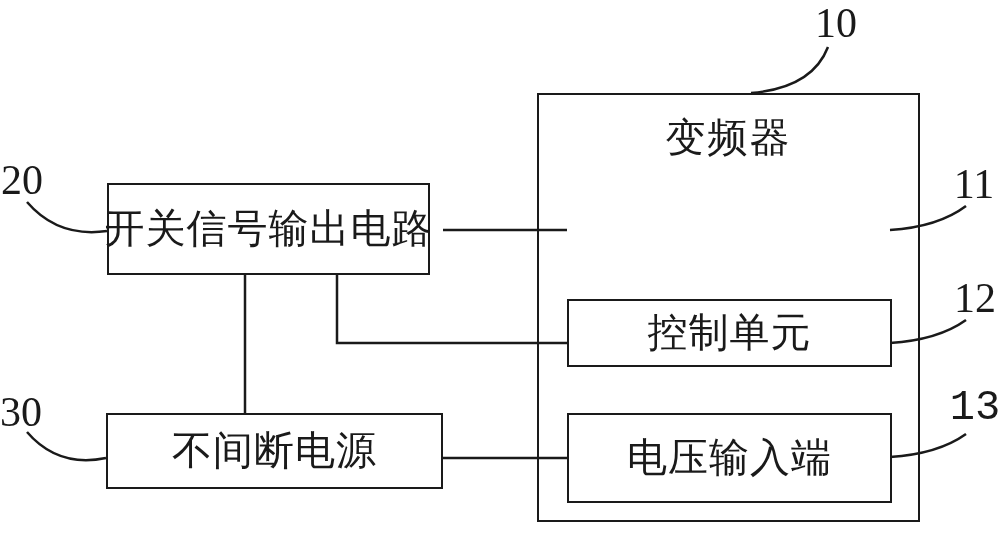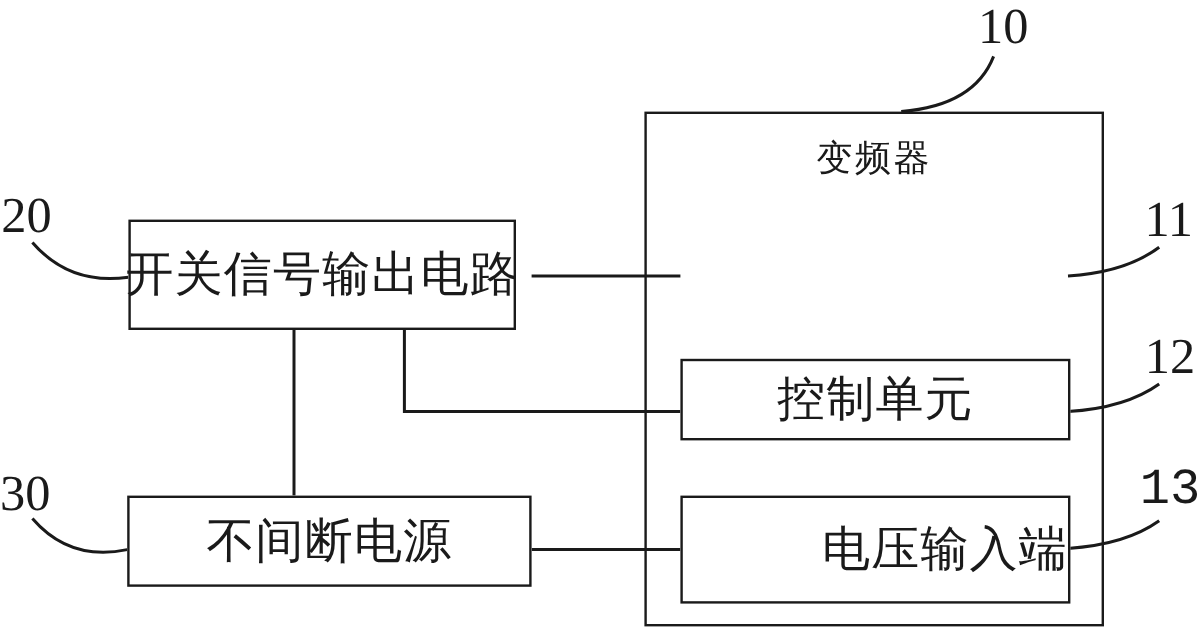--- a/index.html
+++ b/index.html
@@ -44,21 +44,21 @@
   .box.outer {
     background: transparent;
     display: block;
   }
   .outer-title {
     position: absolute;
     left: 0;
     right: 0;
     top: 23px;
     text-align: center;
-    font-size: 30px;
+    font-size: 40px;
     line-height: 1;
     letter-spacing: 2px;
   }
   .ref {
     position: absolute;
     transform: translate(-50%, -50%);
     font-size: 42px;
     line-height: 1;
     font-family: "Liberation Serif", "DejaVu Serif", serif;
   }
@@ -85,21 +85,21 @@
 
   <div class="box outer" style="left:537px; top:93px; width:383px; height:429px;">
     <div class="outer-title">变频器</div>
   </div>
 
 
   <div class="box" style="left:567px; top:299px; width:325px; height:68px;text-align:right;">
     <span>控制单元</span>
   </div>
 
-  <div class="box" style="left:567px; top:413px; width:325px; height:90px;justify-content:flex-end;">
+  <div class="box" style="left:567px; top:413px; width:325px; height:90px;">
     <span>电压输入端</span>
   </div>
 
   <div class="box" style="left:107px; top:183px; width:323px; height:92px;">
     <span>开关信号输出电路</span>
   </div>
 
   <div class="box" style="left:106px; top:413px; width:337px; height:76px;">
     <span>不间断电源</span>
   </div>

